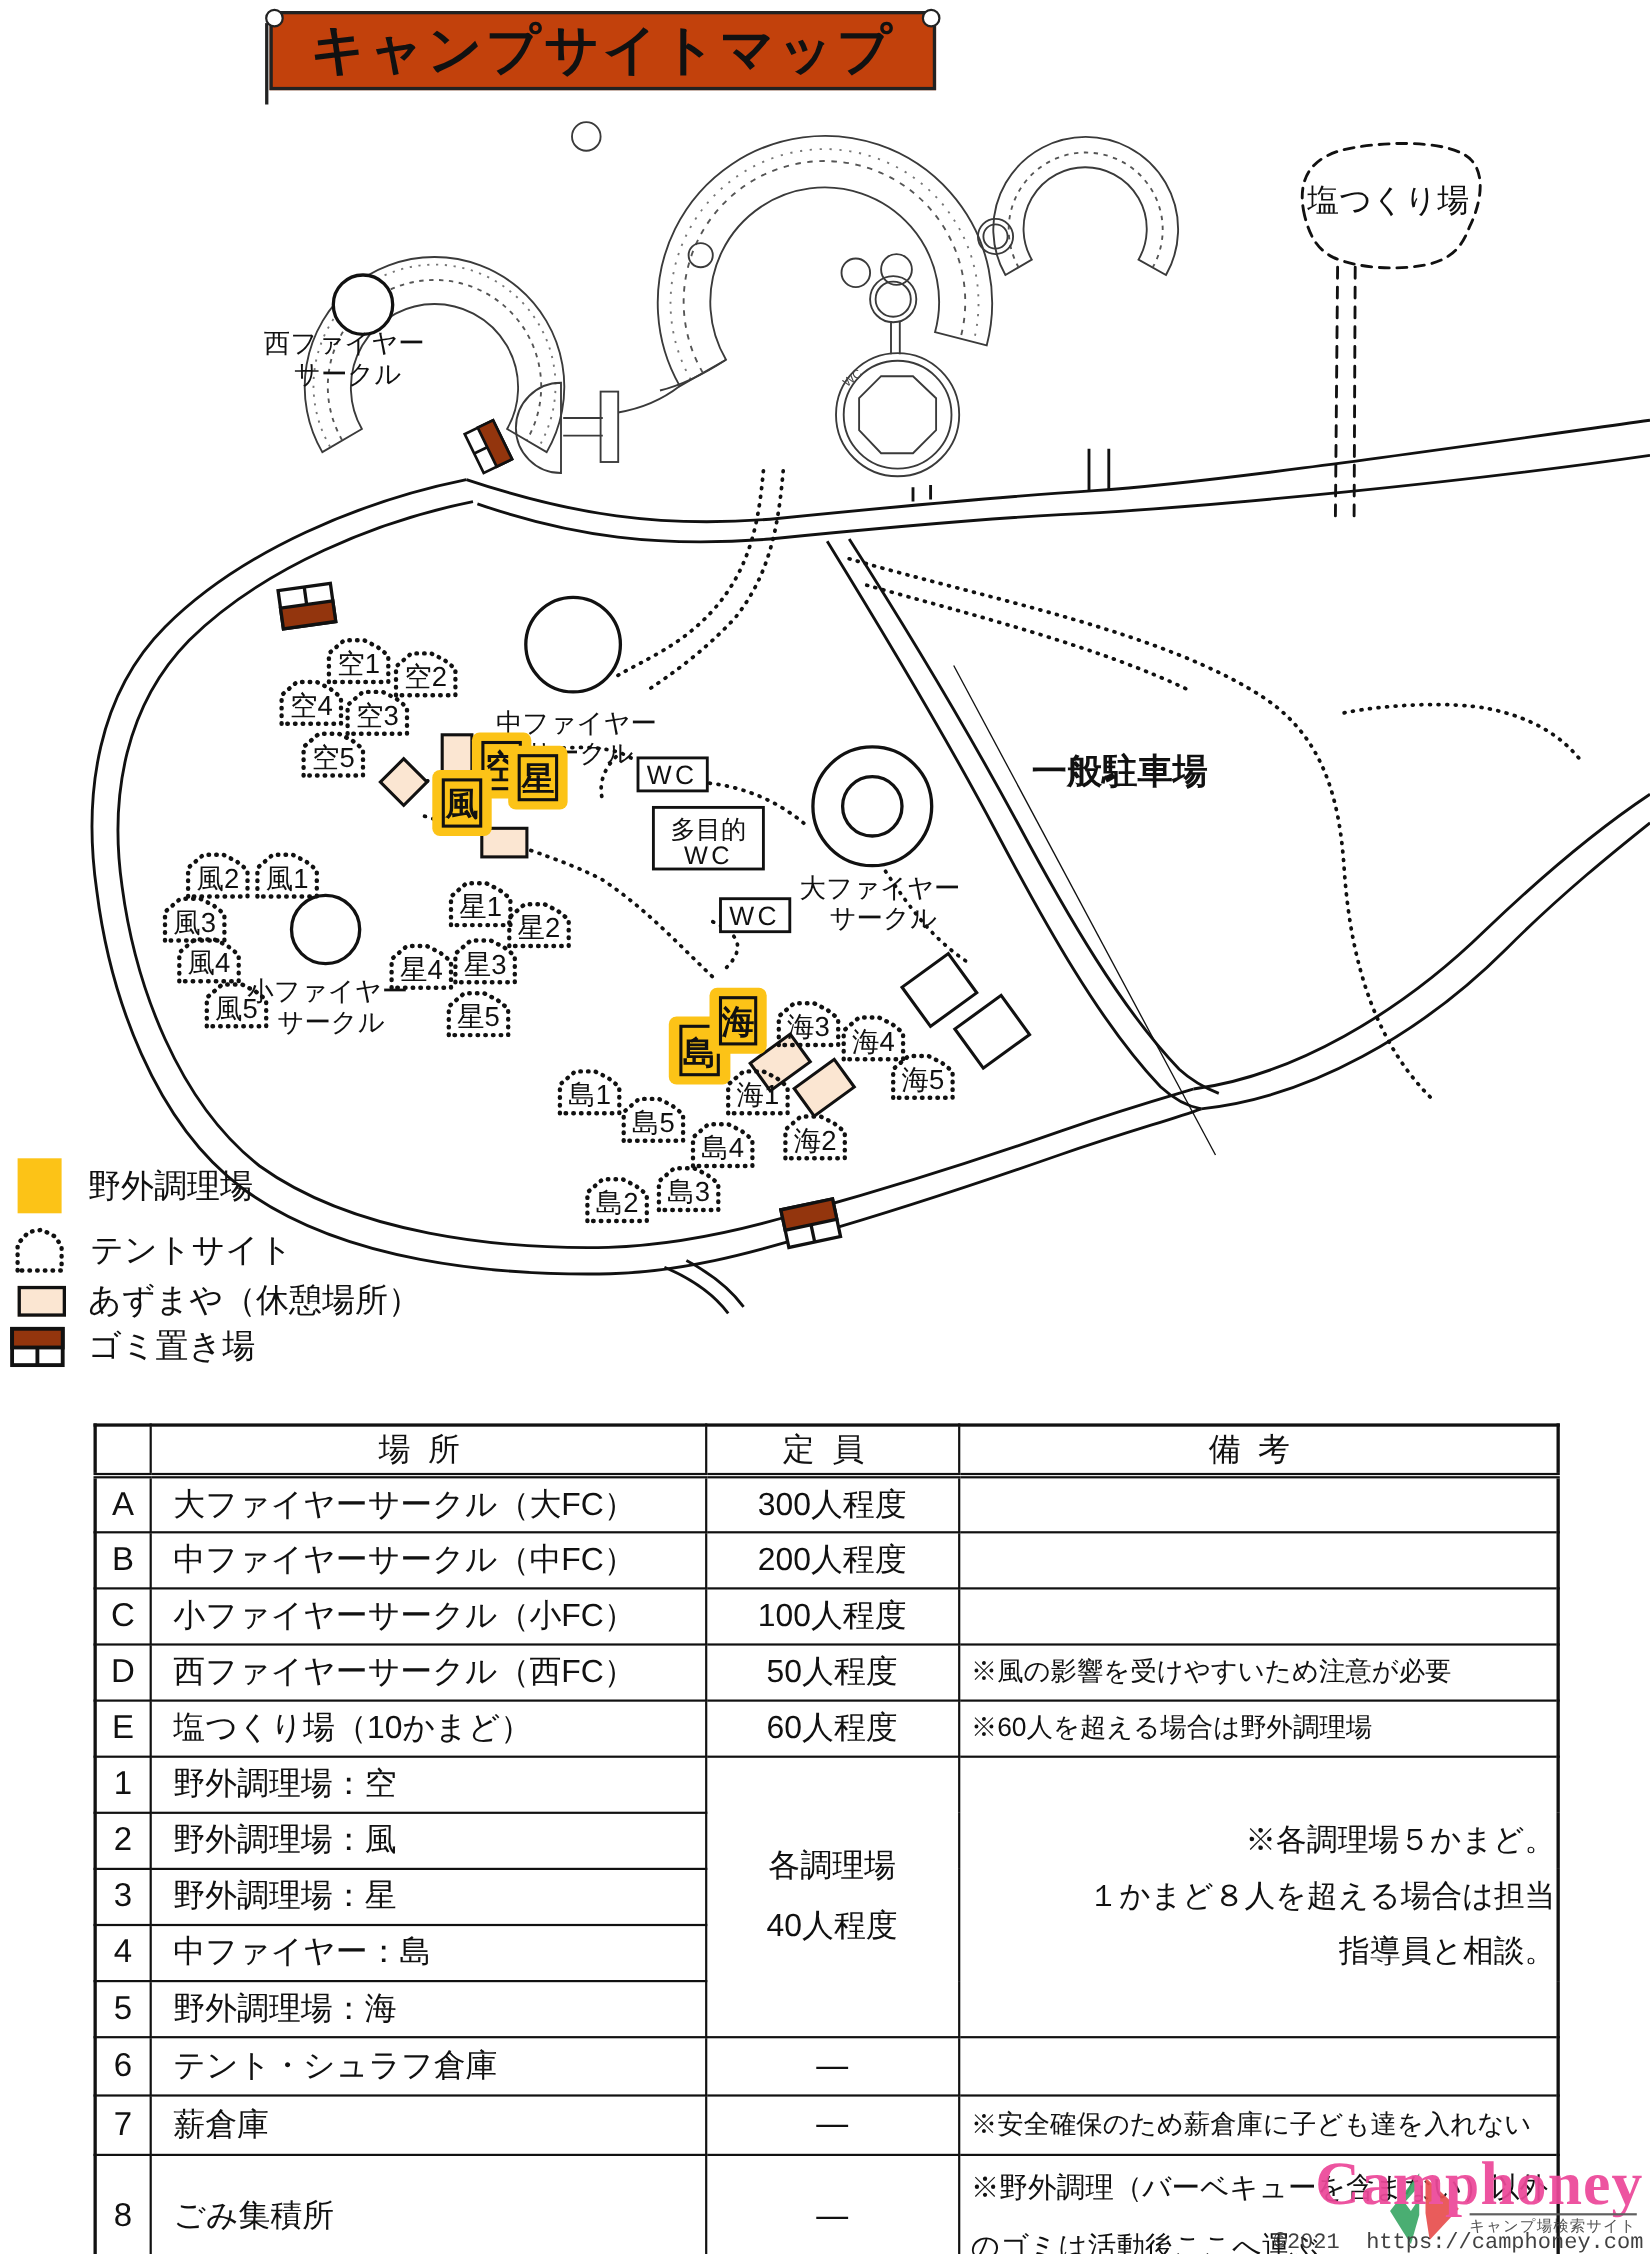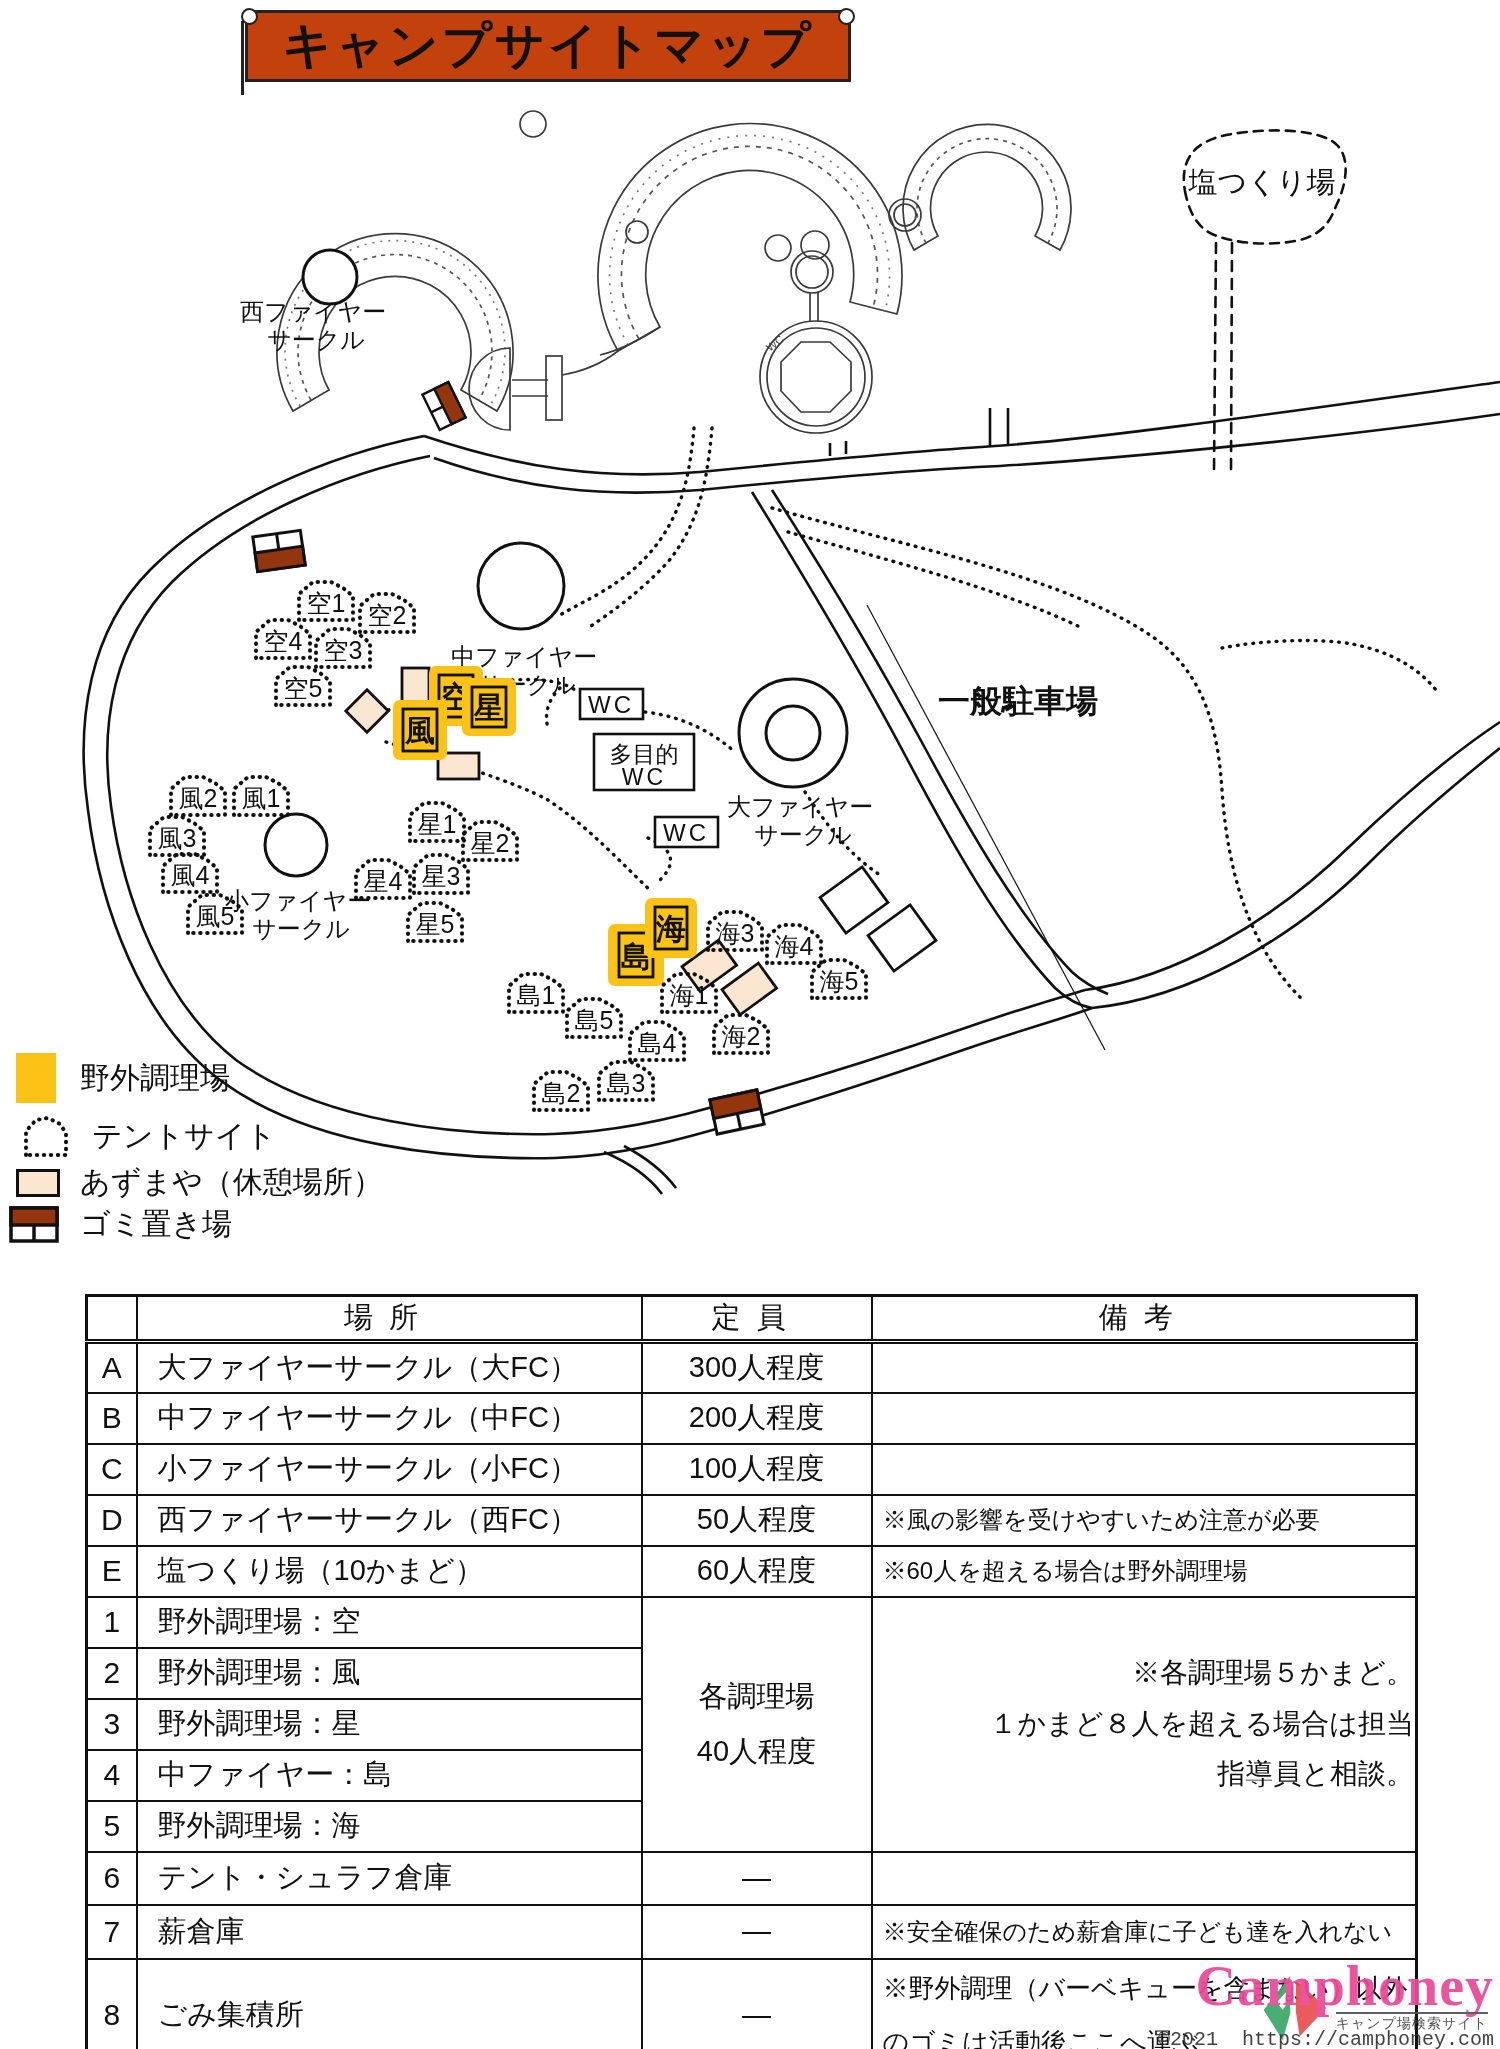--- a/index.html
+++ b/index.html
@@ -322,21 +322,21 @@
     <text x="1018" y="712" font-size="32" font-weight="bold" text-anchor="middle" fill="#111">一般駐車場</text>
     <text x="1262" y="192" font-size="29" text-anchor="middle" fill="#111">塩つくり場</text>
   </svg>
 
   <div class="legend-row" style="left:8px;top:1053px;">
     <div class="legend-icon">
         <div class="sw-cook"></div>
       </div>
     <div class="legend-label">野外調理場</div>
   </div>
-  <div class="legend-row" style="left:20px;top:1114px;">
+  <div class="legend-row" style="left:10px;top:1114px;">
     <div class="legend-icon">
       <svg width="52" height="44">
         <polygon points="6,41 6,17 16,6 28,4 40,10 46,19 46,41" fill="none" stroke="#111" stroke-width="4" stroke-linecap="round" stroke-dasharray="0.5 6.5"></polygon>
       </svg>
     </div>
     <div class="legend-label">テントサイト</div>
   </div>
   <div class="legend-row" style="left:8px;top:1162px;">
     <div class="legend-icon">
         <div class="sw-azuma"></div>

